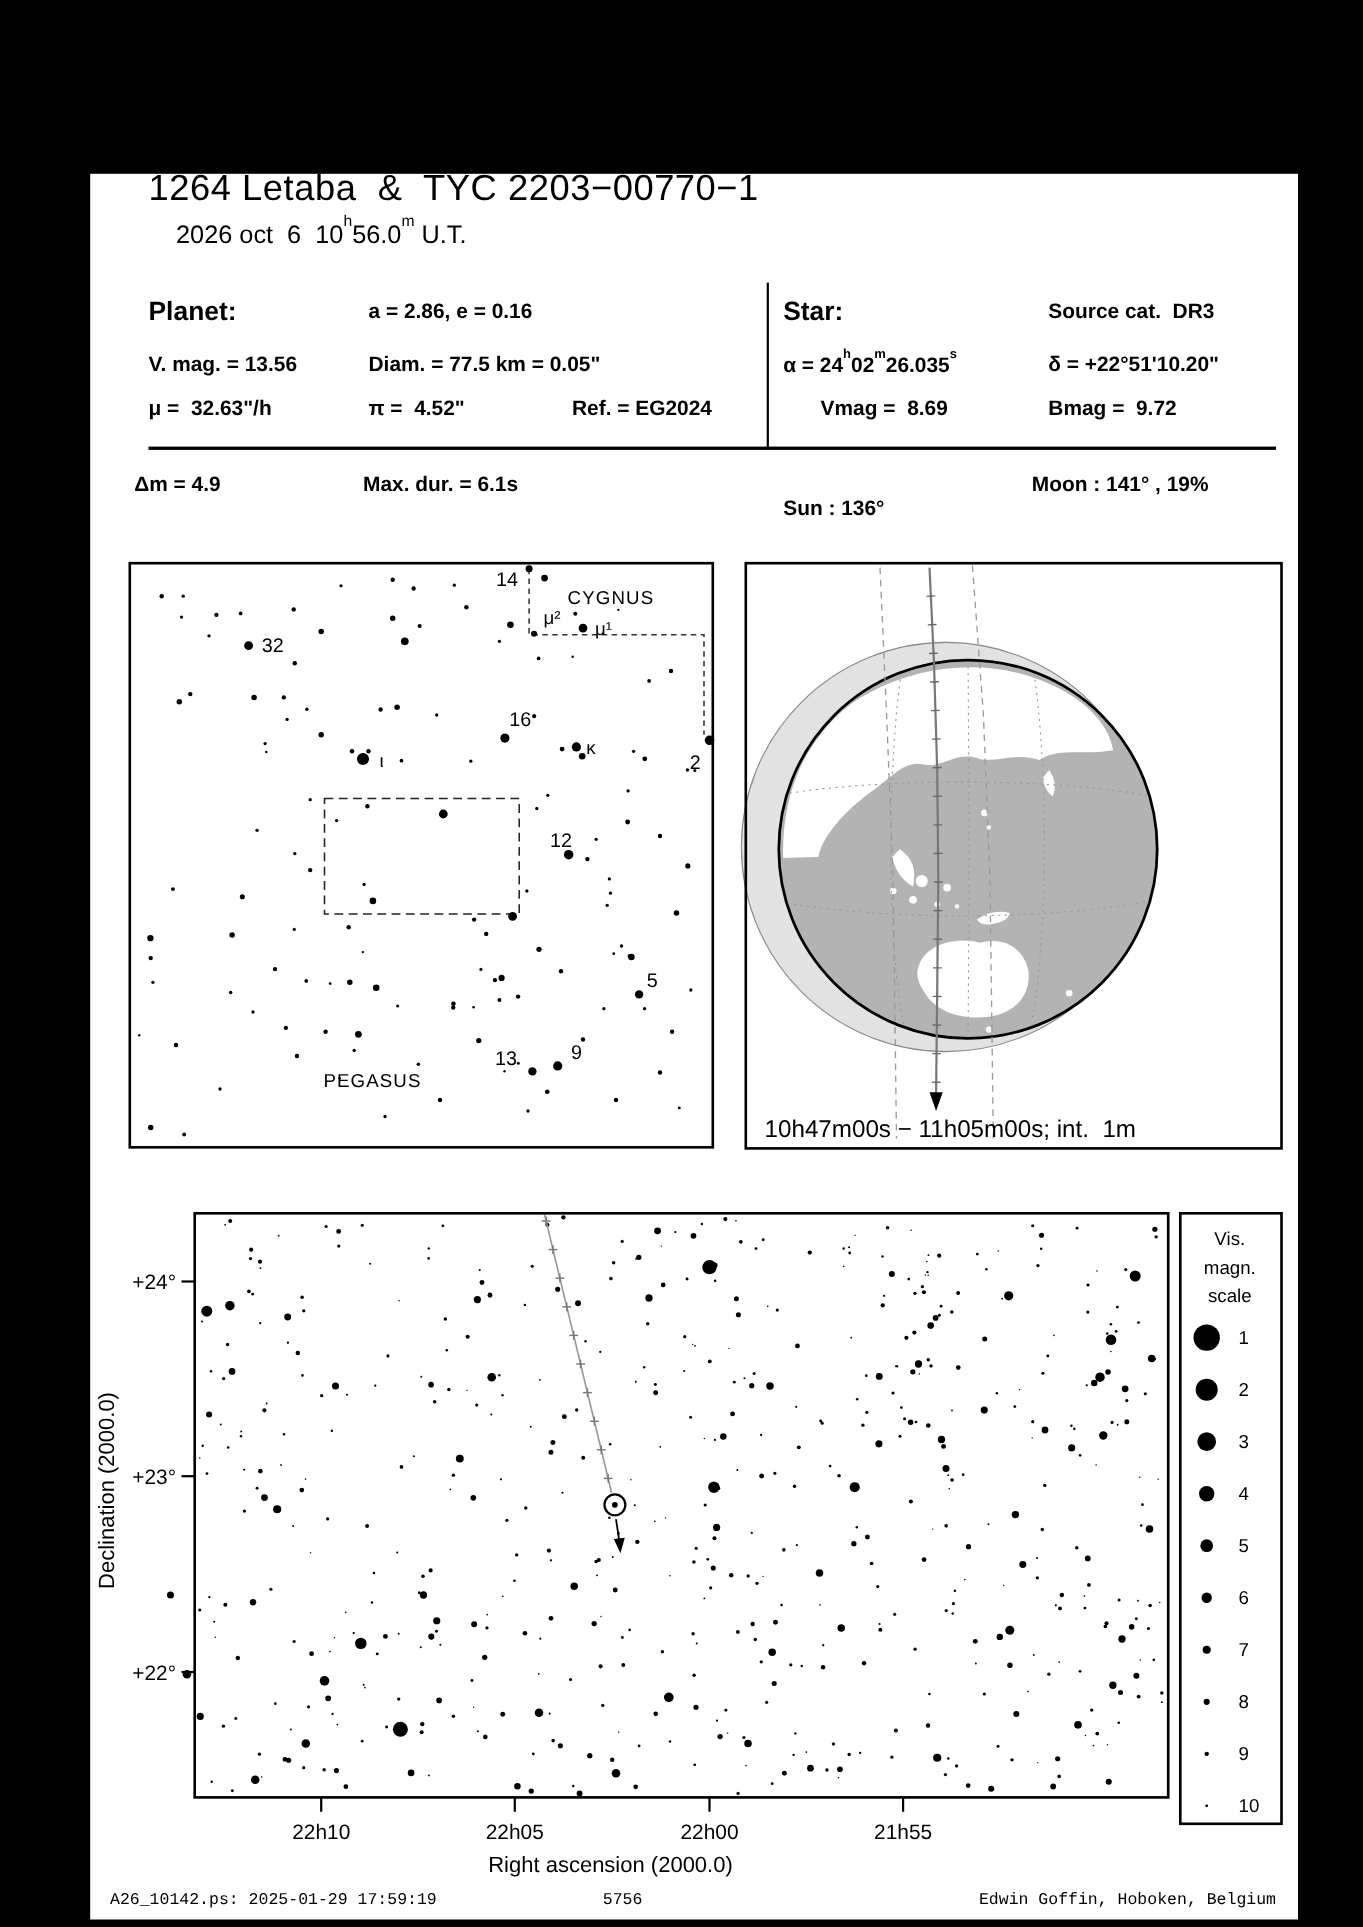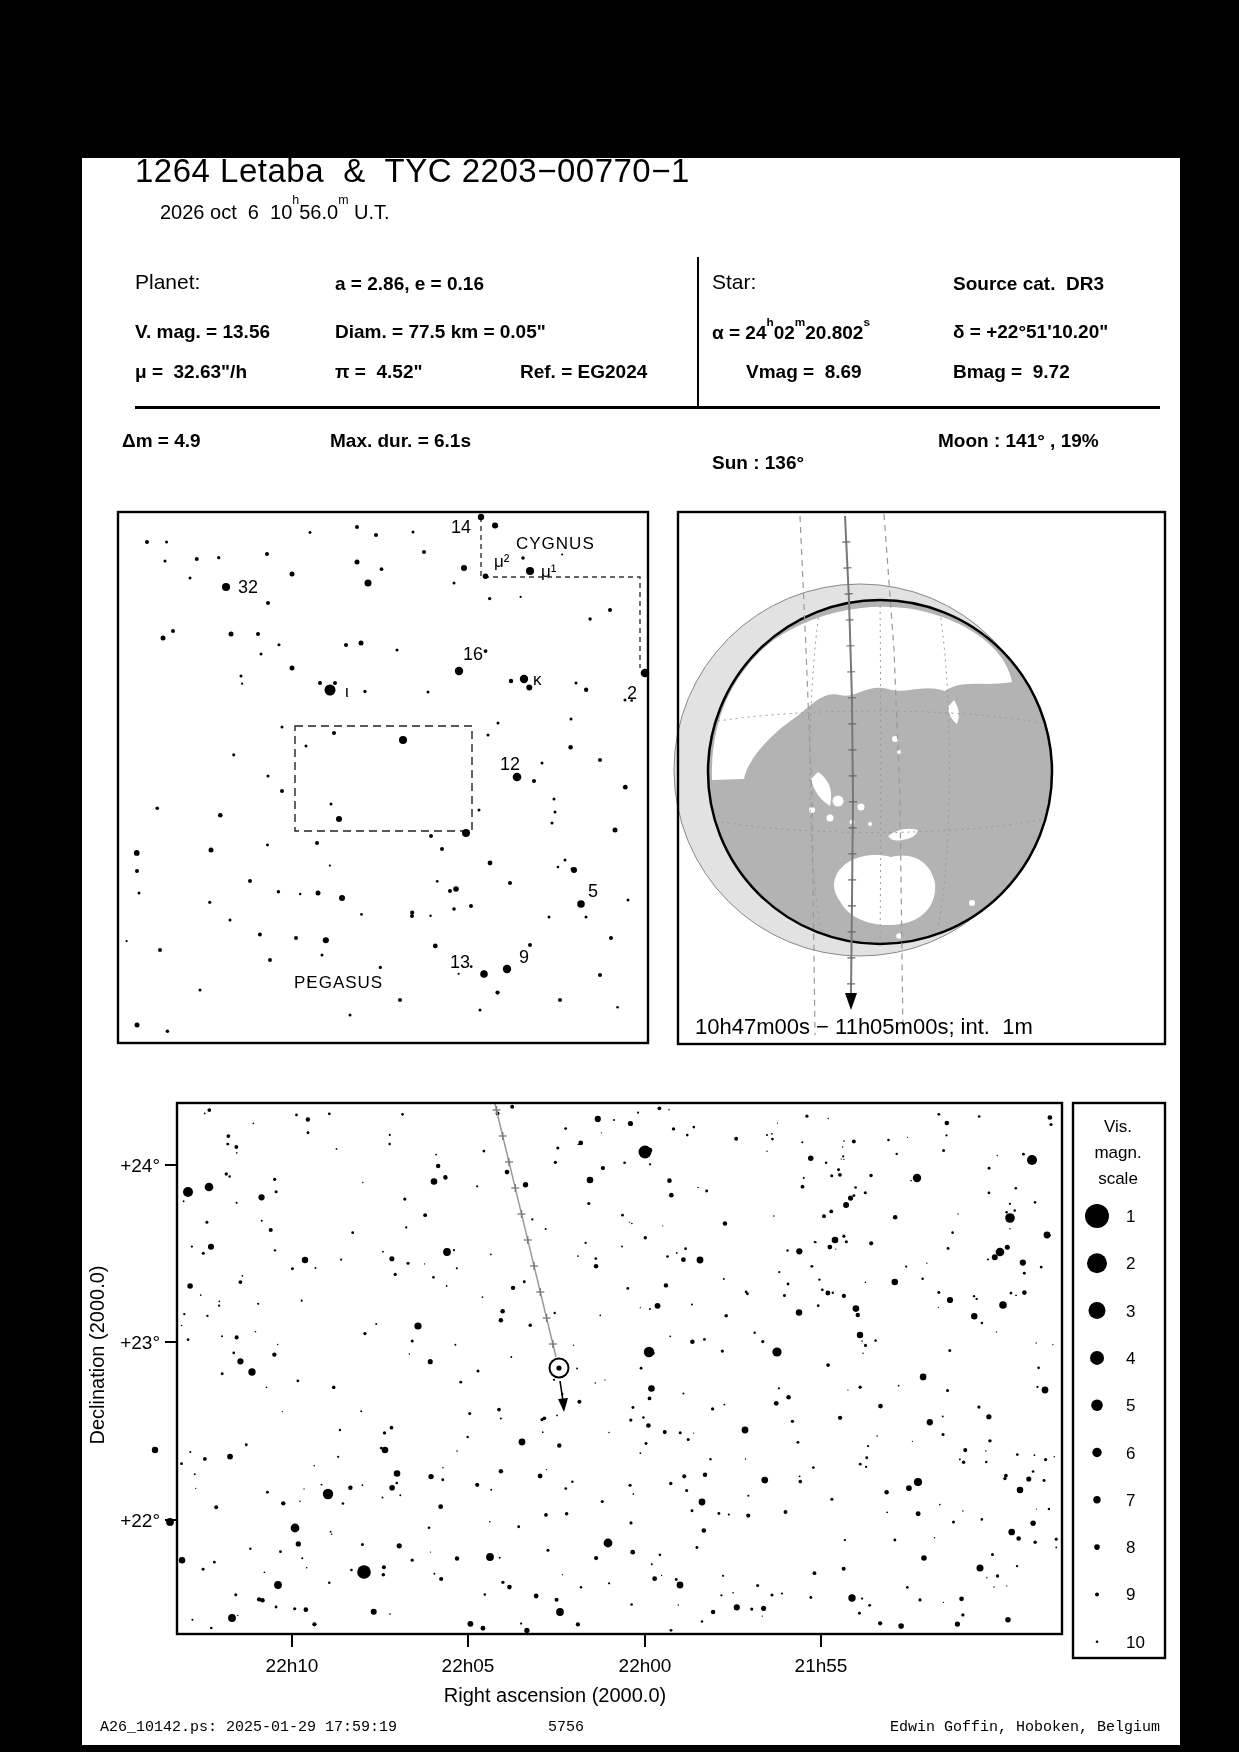--- a/index.html
+++ b/index.html
@@ -1,22 +1,22 @@
 <!DOCTYPE html>
 <html><head>
 <meta charset="utf-8">
 <style>
   html,body{margin:0;padding:0;background:#000;}
   body{width:1239px;height:1752px;position:relative;font-family:"Liberation Sans",sans-serif;color:#000;overflow:hidden;}
   .paper{position:absolute;left:82px;top:158px;width:1098px;height:1587px;background:#fff;}
   #title{position:absolute;left:135px;top:152px;font-size:33px;font-weight:normal;white-space:pre;letter-spacing:.5px;}
-  #dateline{position:absolute;left:160px;top:200px;font-size:20px;white-space:pre;}
+  #dateline{position:absolute;left:160px;top:200px;font-size:23px;white-space:pre;}
   sup{font-size:62%;position:relative;top:-.55em;}
   .cell{position:absolute;font-size:19px;white-space:pre;font-weight:bold;}
-  .bold{font-weight:normal;font-size:21px;}
+  .bold{font-weight:bold;font-size:24px;}
   .vrule{position:absolute;left:697px;top:257px;width:2px;height:150px;background:#000;}
   .hrule{position:absolute;left:135px;top:406px;width:1025px;height:3px;background:#000;}
   .gcaption{position:absolute;left:695px;top:1014px;font-size:22px;white-space:pre;}
   .foot{position:absolute;top:1719px;font-size:15px;font-family:Liberation Mono, monospace;white-space:pre;}
   #gfx{position:absolute;left:0;top:0;}
   #gfx text{font-family:"Liberation Sans",sans-serif;fill:#000;}
 </style>
 </head>
 <body>
 
@@ -25,21 +25,21 @@
 <div id="title">1264 Letaba  &amp;  TYC 2203−00770−1</div>
 <div id="dateline"><span>2026 oct  6  10</span><sup>h</sup><span>56.0</span><sup>m</sup><span> U.T.</span></div>
 
 <div class="cell bold" style="left:135px;top:270px">Planet:</div>
 <div class="cell" style="left:335px;top:273px">a = 2.86, e = 0.16</div>
 <div class="cell bold" style="left:712px;top:270px">Star:</div>
 <div class="cell" style="left:953px;top:273px">Source cat.  DR3</div>
 
 <div class="cell" style="left:135px;top:321px">V. mag. = 13.56</div>
 <div class="cell" style="left:335px;top:321px">Diam. = 77.5 km = 0.05"</div>
-<div class="cell" style="left:712px;top:321px"><span>α = 24</span><sup>h</sup><span>02</span><sup>m</sup><span>20.802</span><sup>s</sup></div>
+<div class="cell" style="left:712px;top:321px"><span>α = 24</span><sup>h</sup><span>02</span><sup>m</sup><span>26.035</span><sup>s</sup></div>
 <div class="cell" style="left:953px;top:321px">δ = +22°51'10.20"</div>
 
 <div class="cell" style="left:135px;top:361px">μ =  32.63"/h</div>
 <div class="cell" style="left:335px;top:361px">π =  4.52"</div>
 <div class="cell" style="left:520px;top:361px">Ref. = EG2024</div>
 <div class="cell" style="left:746px;top:361px">Vmag =  8.69</div>
 <div class="cell" style="left:953px;top:361px">Bmag =  9.72</div>
 
 <div class="vrule"></div>
 <div class="hrule"></div>

